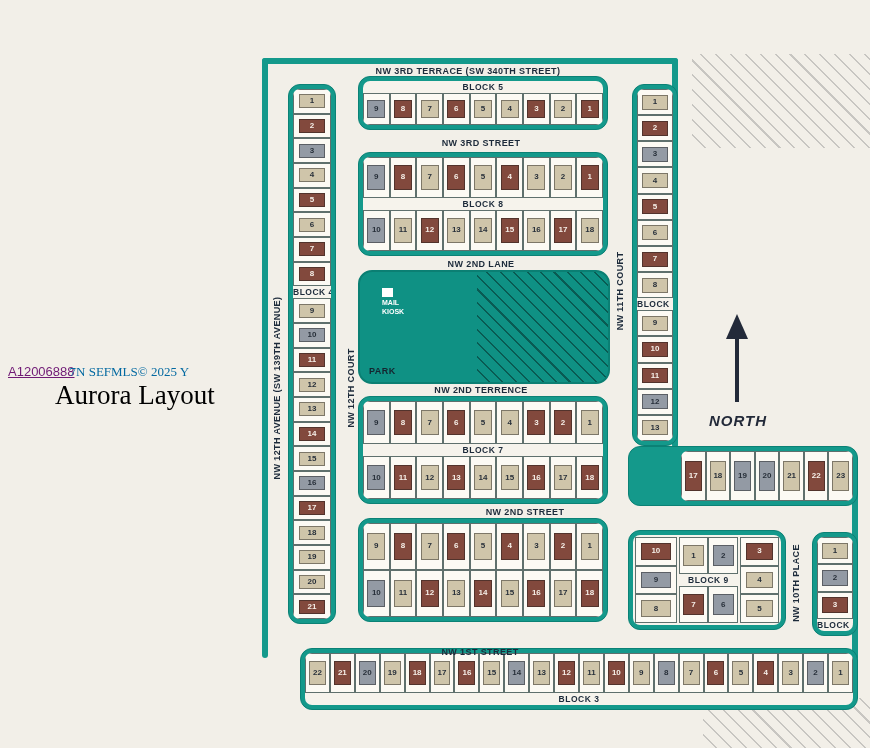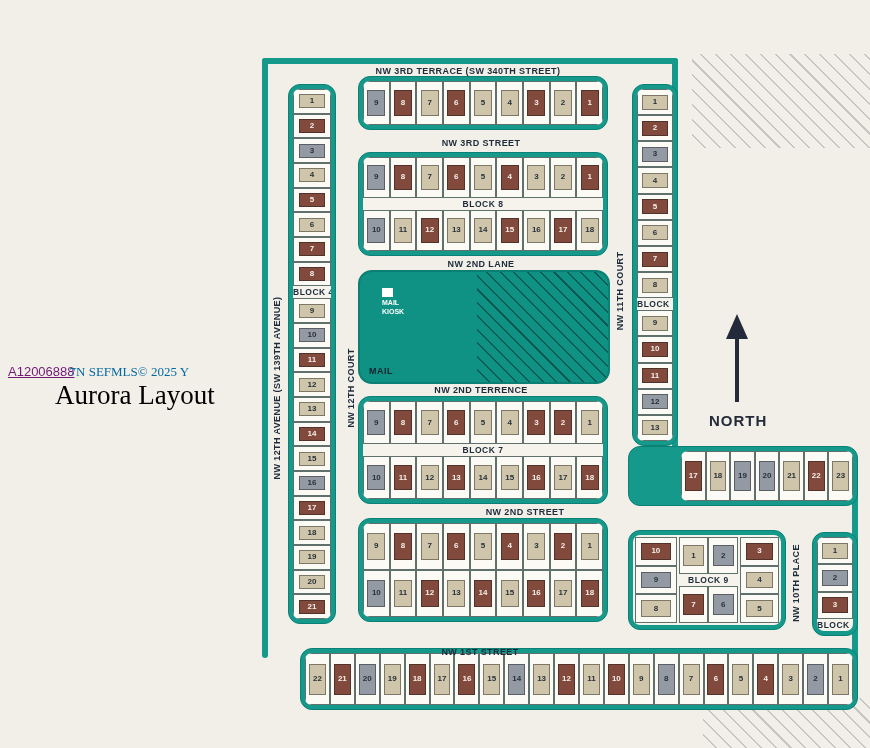--- a/index.html
+++ b/index.html
@@ -47,20 +47,21 @@
   <div class="hatch" style="left:692px;top:54px;width:178px;height:94px;"></div>
   <div class="hatch" style="left:703px;top:698px;width:167px;height:50px;"></div>
 
   <div class="strip" style="left:262px;top:58px;width:416px;height:6px;"></div>
   <div class="strip" style="left:262px;top:58px;width:6px;height:600px;"></div>
   <div class="strip" style="left:672px;top:58px;width:6px;height:390px;"></div>
   <div class="strip" style="left:852px;top:470px;width:6px;height:190px;"></div>
 
   <div class="band" style="left:358px;top:76px;width:250px;height:54px;">
     <div class="band-inner col">
+      <div class="block-label">BLOCK 5</div>
       <div class="lots-row">
           <div class="lot">
             <div class="chip" style="background: rgb(147, 154, 164); color: rgb(40, 48, 58);">9</div>
           </div>
           <div class="lot">
             <div class="chip" style="background: rgb(130, 73, 61); color: rgb(246, 239, 232);">8</div>
           </div>
           <div class="lot">
             <div class="chip" style="background: rgb(207, 197, 170); color: rgb(40, 48, 58);">7</div>
           </div>
@@ -149,21 +150,21 @@
         </div>
     </div>
   </div>
 
   <div class="park" style="left:358px;top:270px;width:252px;height:114px;">
     <div class="park-hatch"></div>
     <div class="kiosk">
       <span class="kiosk-box"></span>
       <span>MAIL KIOSK</span>
     </div>
-    <div class="park-label">MAIL</div>
+    <div class="park-label">PARK</div>
   </div>
 
   <div class="band" style="left:358px;top:396px;width:250px;height:108px;">
     <div class="band-inner col">
       <div class="lots-row">
           <div class="lot">
             <div class="chip" style="background: rgb(147, 154, 164); color: rgb(40, 48, 58);">9</div>
           </div>
           <div class="lot">
             <div class="chip" style="background: rgb(130, 73, 61); color: rgb(246, 239, 232);">8</div>
@@ -562,35 +563,36 @@
           <div class="lot">
             <div class="chip" style="background: rgb(207, 197, 170); color: rgb(40, 48, 58);">3</div>
           </div>
           <div class="lot">
             <div class="chip" style="background: rgb(147, 154, 164); color: rgb(40, 48, 58);">2</div>
           </div>
           <div class="lot">
             <div class="chip" style="background: rgb(207, 197, 170); color: rgb(40, 48, 58);">1</div>
           </div>
         </div>
+      <div class="block-label">BLOCK 3</div>
     </div>
   </div>
 
   <div class="hstreet" style="left:468px;top:71px;">NW 3RD TERRACE (SW 340TH STREET)</div>
   <div class="hstreet" style="left:481px;top:143px;">NW 3RD STREET</div>
   <div class="hstreet" style="left:481px;top:264px;">NW 2ND LANE</div>
   <div class="hstreet" style="left:481px;top:390px;">NW 2ND TERRENCE</div>
   <div class="hstreet" style="left:481px;top:512px;margin-left:44px;">NW 2ND STREET</div>
   <div class="hstreet" style="left:480px;top:652px;">NW 1ST STREET</div>
   <div class="vstreet" style="left:277px;top:388px;">NW 12TH AVENUE (SW 139TH AVENUE)</div>
   <div class="vstreet" style="left:351px;top:388px;">NW 12TH COURT</div>
   <div class="vstreet" style="left:620px;top:291px;">NW 11TH COURT</div>
   <div class="vstreet" style="left:796px;top:583px;">NW 10TH PLACE</div>
 
-  <div class="north" style="left:709px;top:312px;">
+  <div class="north" style="left:709px;top:312px;font-style:italic;">
     <svg width="56" height="92" viewBox="0 0 56 92">
       <line x1="28" y1="90" x2="28" y2="20" stroke="#232a39" stroke-width="4"></line>
       <polygon points="28,2 17,27 39,27" fill="#232a39"></polygon>
     </svg>
     <div class="north-label">NORTH</div>
   </div>
 
   <div class="watermark" style="left:8px;top:364px;">
     <span class="wm-gray">A12006888</span><span class="wm-teal">7N SEFMLS© 2025 Y</span>
   </div>

